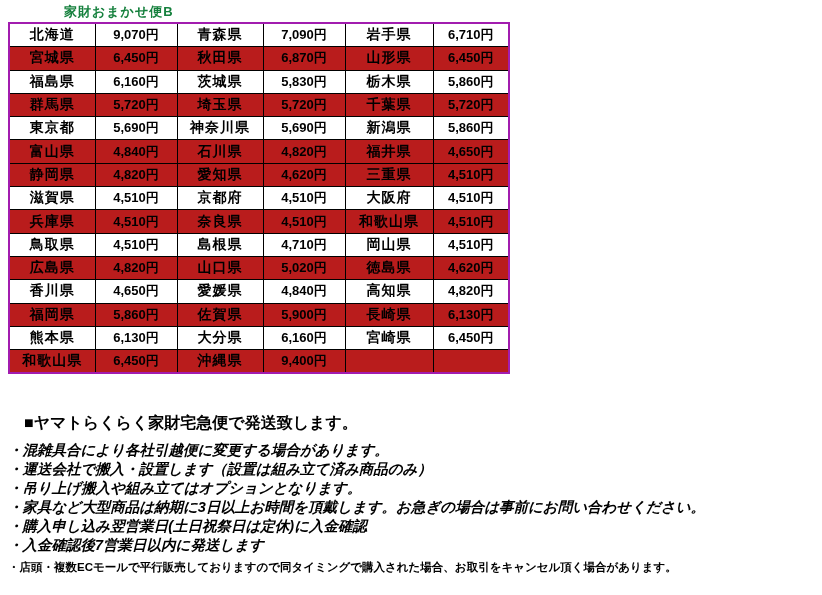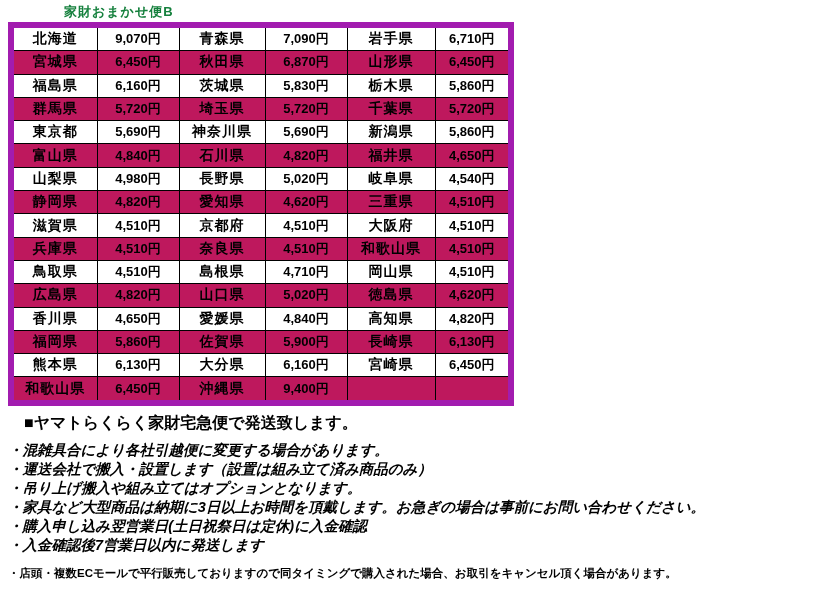--- a/index.html
+++ b/index.html
@@ -24,35 +24,35 @@
     color: #15803d;
     letter-spacing: 1px;
     white-space: nowrap;
   }
   table.price-table {
     position: absolute;
     left: 8px;
     top: 22px;
     border-collapse: collapse;
     table-layout: fixed;
-    border: 6px solid #a21caf;
+    border: 2px solid #a21caf;
   }
   table.price-table td {
     border: 1px solid #000000;
     height: 22.3px;
     padding: 0;
     text-align: center;
     vertical-align: middle;
     font-weight: bold;
     white-space: nowrap;
     overflow: hidden;
     background: #ffffff;
   }
   table.price-table tr.alt td {
-    background: #be185d;
+    background: #b91c1c;
   }
   td.pref-cell  { font-size: 14px; letter-spacing: 1px; }
   td.price-cell { font-size: 13px; }
   .notes {
     position: absolute;
     left: 8px;
     top: 412px;
     width: 810px;
   }
   .notes-heading {
@@ -63,21 +63,21 @@
     white-space: nowrap;
   }
   .notes-bullets .bullet-line {
     font-size: 14.5px;
     font-weight: bold;
     line-height: 19px;
     white-space: nowrap;
     font-style: italic;
   }
   .notes-footnote {
-    margin-top: 11px;
+    margin-top: 5px;
     font-size: 11.5px;
     font-weight: bold;
     white-space: nowrap;
   }
 </style>
 </head>
 <body>
 
 <div class="table-title">家財おまかせ便B</div>
 
@@ -131,28 +131,20 @@
         <td class="pref-cell">新潟県</td>
         <td class="price-cell">5,860円</td>
       </tr>
       <tr class="alt">
         <td class="pref-cell">富山県</td>
         <td class="price-cell">4,840円</td>
         <td class="pref-cell">石川県</td>
         <td class="price-cell">4,820円</td>
         <td class="pref-cell">福井県</td>
         <td class="price-cell">4,650円</td>
-      </tr>
-      <tr>
-        <td class="pref-cell">山梨県</td>
-        <td class="price-cell">4,980円</td>
-        <td class="pref-cell">長野県</td>
-        <td class="price-cell">5,020円</td>
-        <td class="pref-cell">岐阜県</td>
-        <td class="price-cell">4,540円</td>
       </tr>
       <tr class="alt">
         <td class="pref-cell">静岡県</td>
         <td class="price-cell">4,820円</td>
         <td class="pref-cell">愛知県</td>
         <td class="price-cell">4,620円</td>
         <td class="pref-cell">三重県</td>
         <td class="price-cell">4,510円</td>
       </tr>
       <tr>

